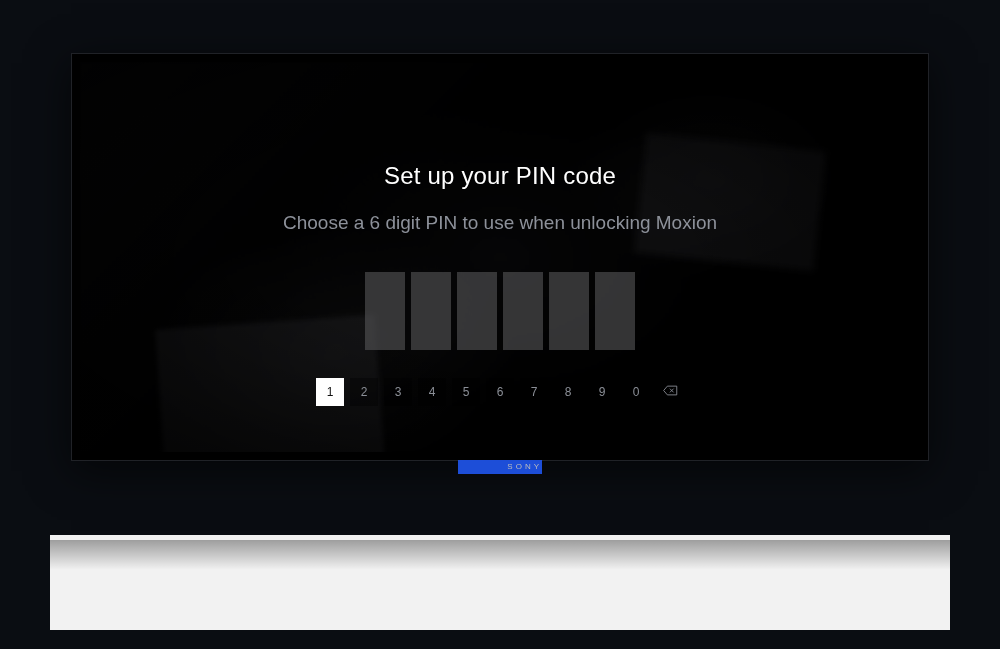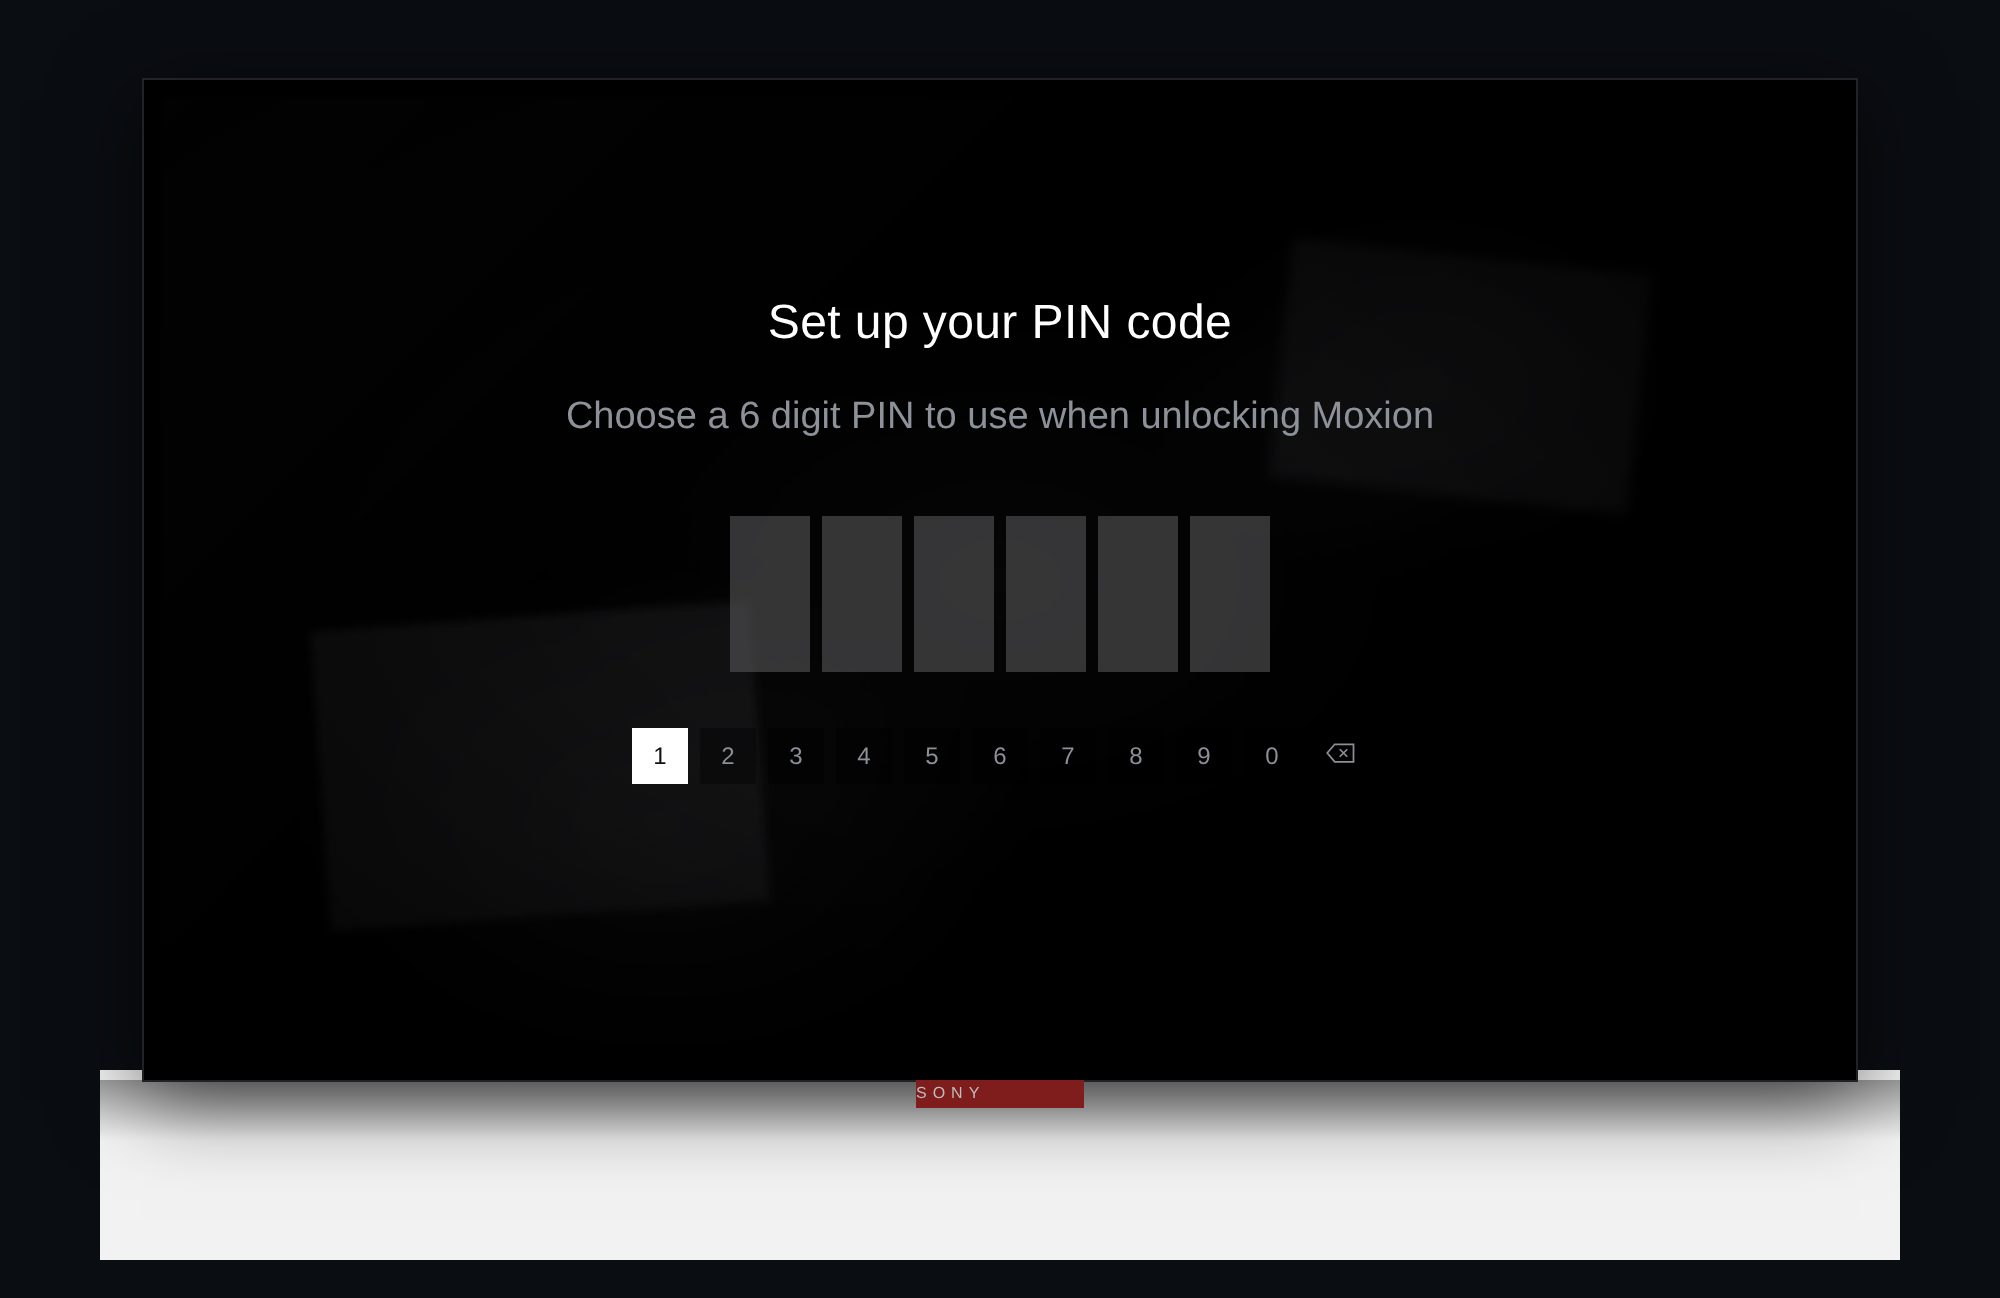--- a/index.html
+++ b/index.html
@@ -36,40 +36,40 @@
     transform: skewX(-14deg);
     z-index: 0;
   }
   .foot-left { left: 95px; transform: skewX(14deg); background: linear-gradient(to left,#b9b9b9,#e6e6e6);}
   .foot-right { right: 95px; }
 
   
   .tv {
     position: absolute;
     left: 71px;
-    top: 39px;
+    top: 53px;
     width: 858px;
-    height: 502px;
+    height: 408px;
     background: #000;
     border: 1px solid #202227;
     z-index: 5;
     box-shadow: 0 10px 40px rgba(0,0,0,.6);
   }
   .tv-brand {
     position: absolute;
     left: 50%;
     transform: translateX(-50%);
     bottom: -14px;
     width: 84px;
     height: 14px;
-    background: #7f1d1d;
+    background: #1d4ed8;
     color: #bdbdbd;
     font-size: 8px;
     letter-spacing: 3px;
-    text-align: left;
+    text-align: right;
     line-height: 14px;
     font-weight: 500;
   }
 
   .screen {
     position: absolute;
     inset: 8px;
     background: #000;
     overflow: hidden;
   }

